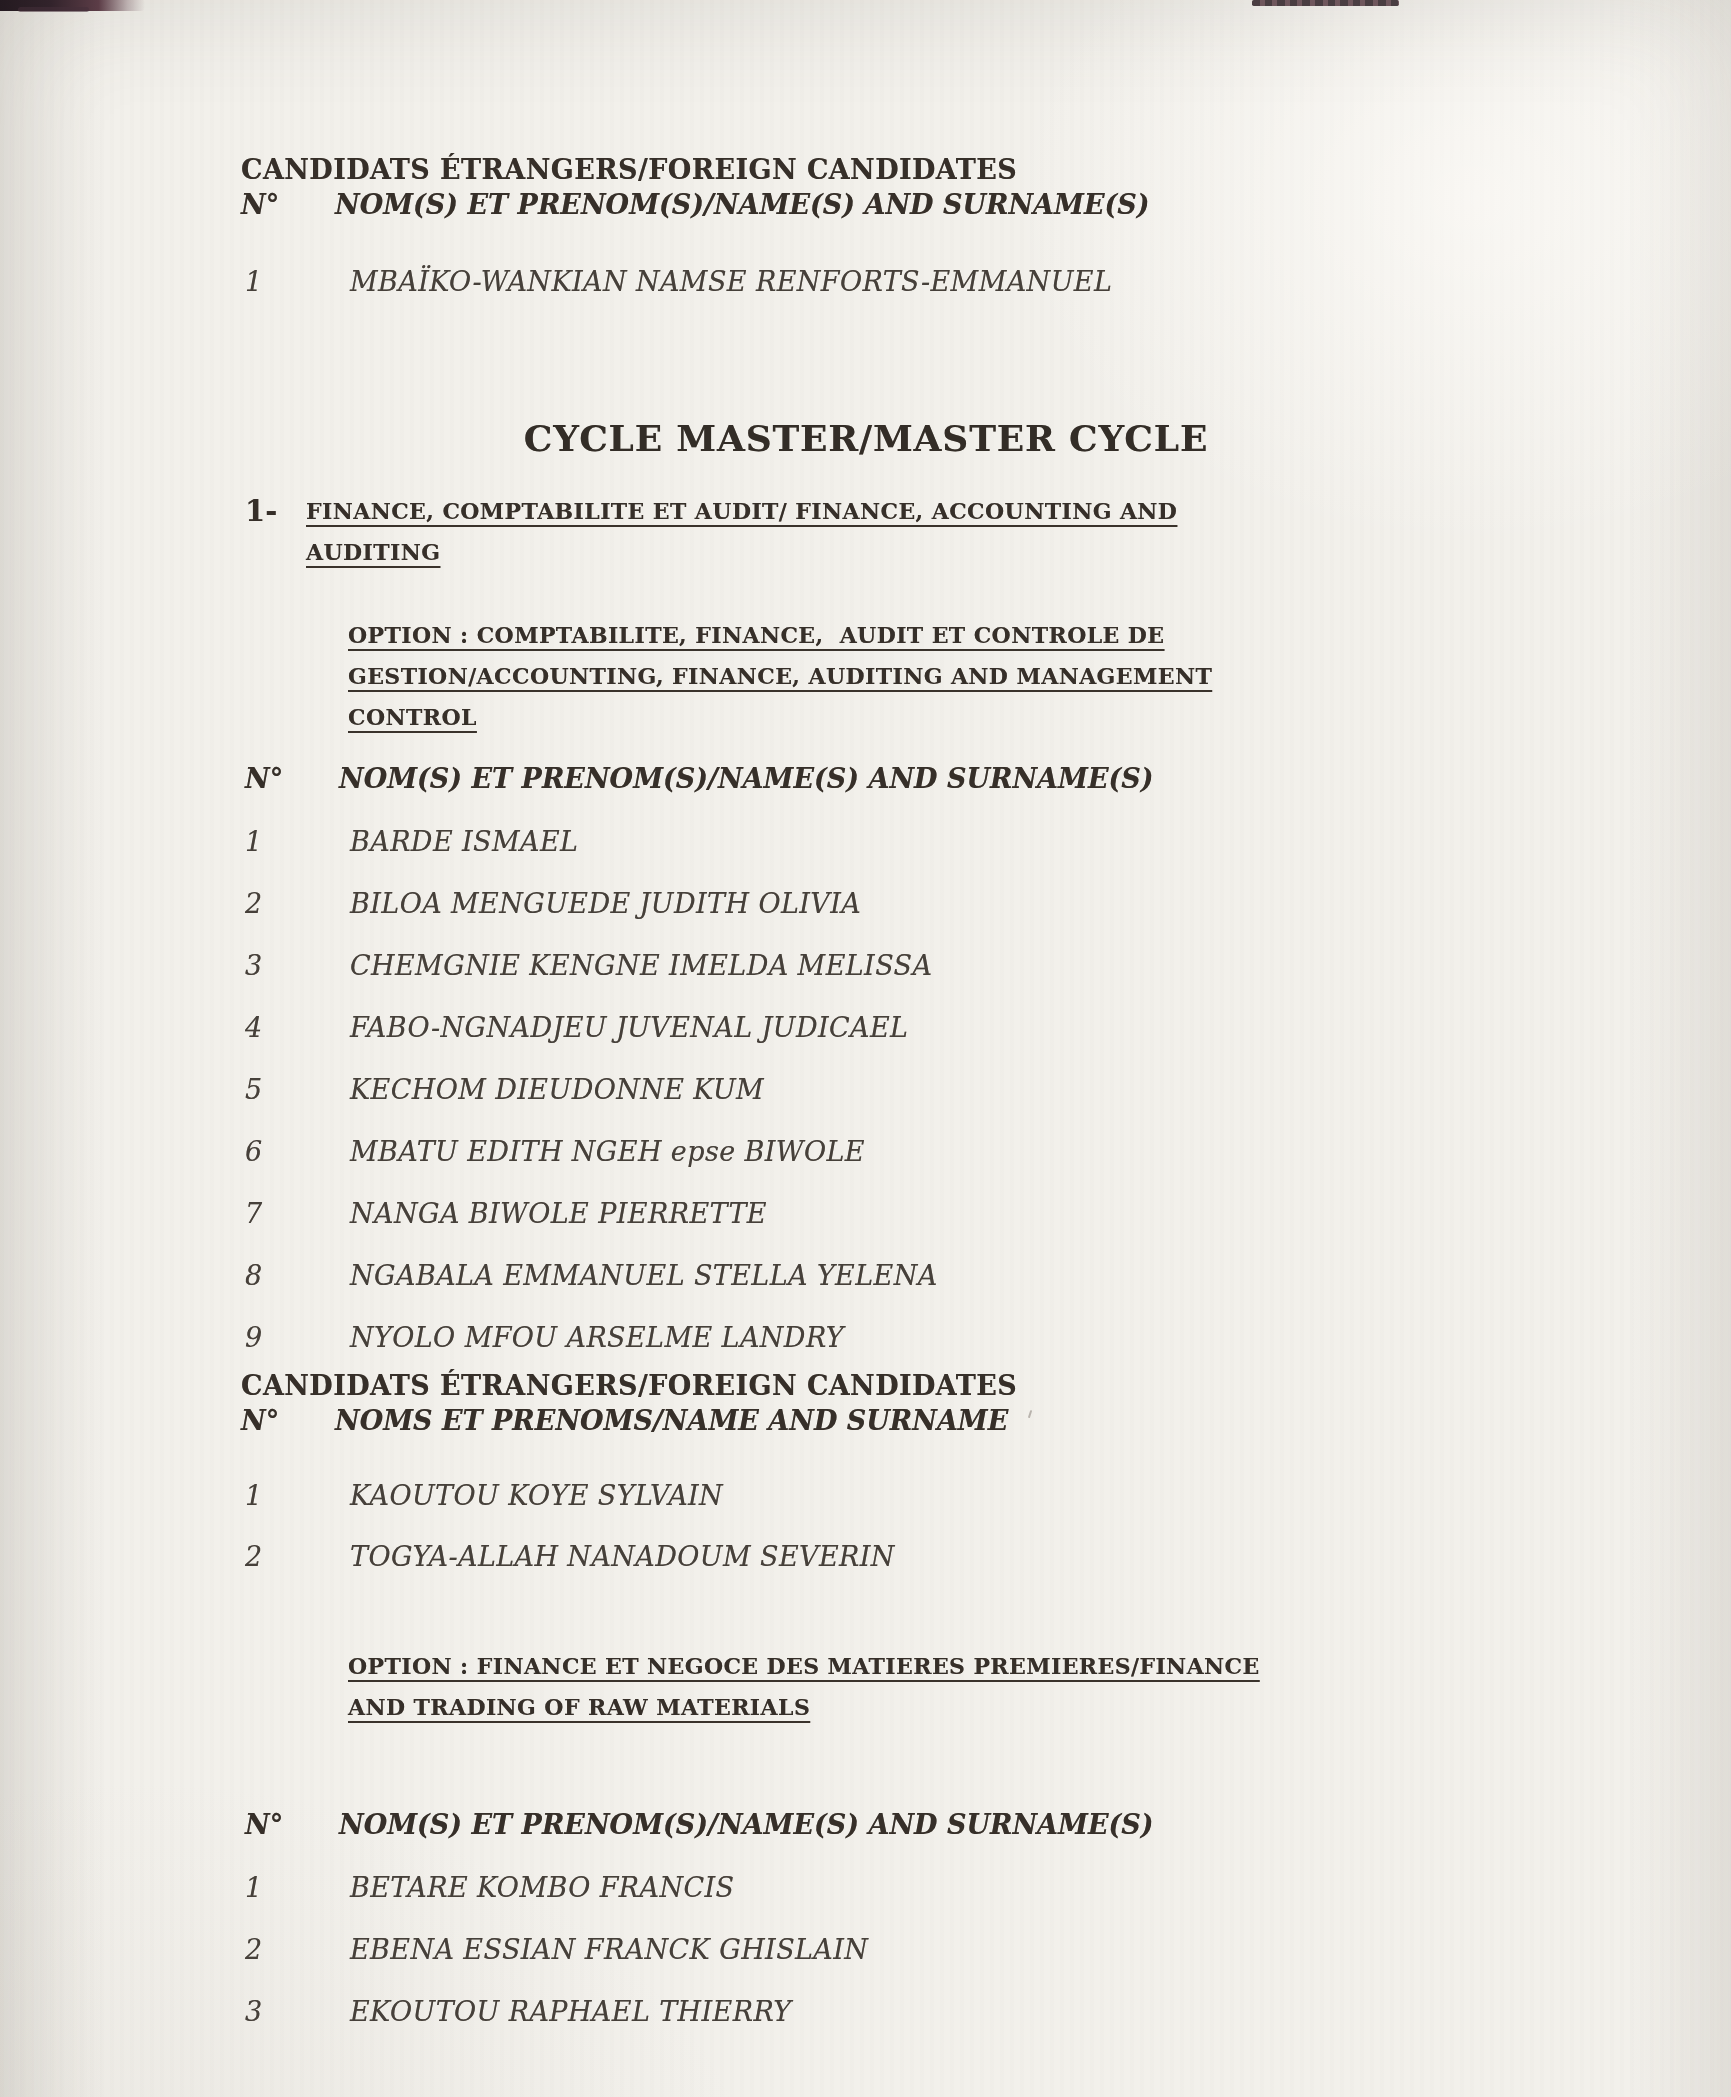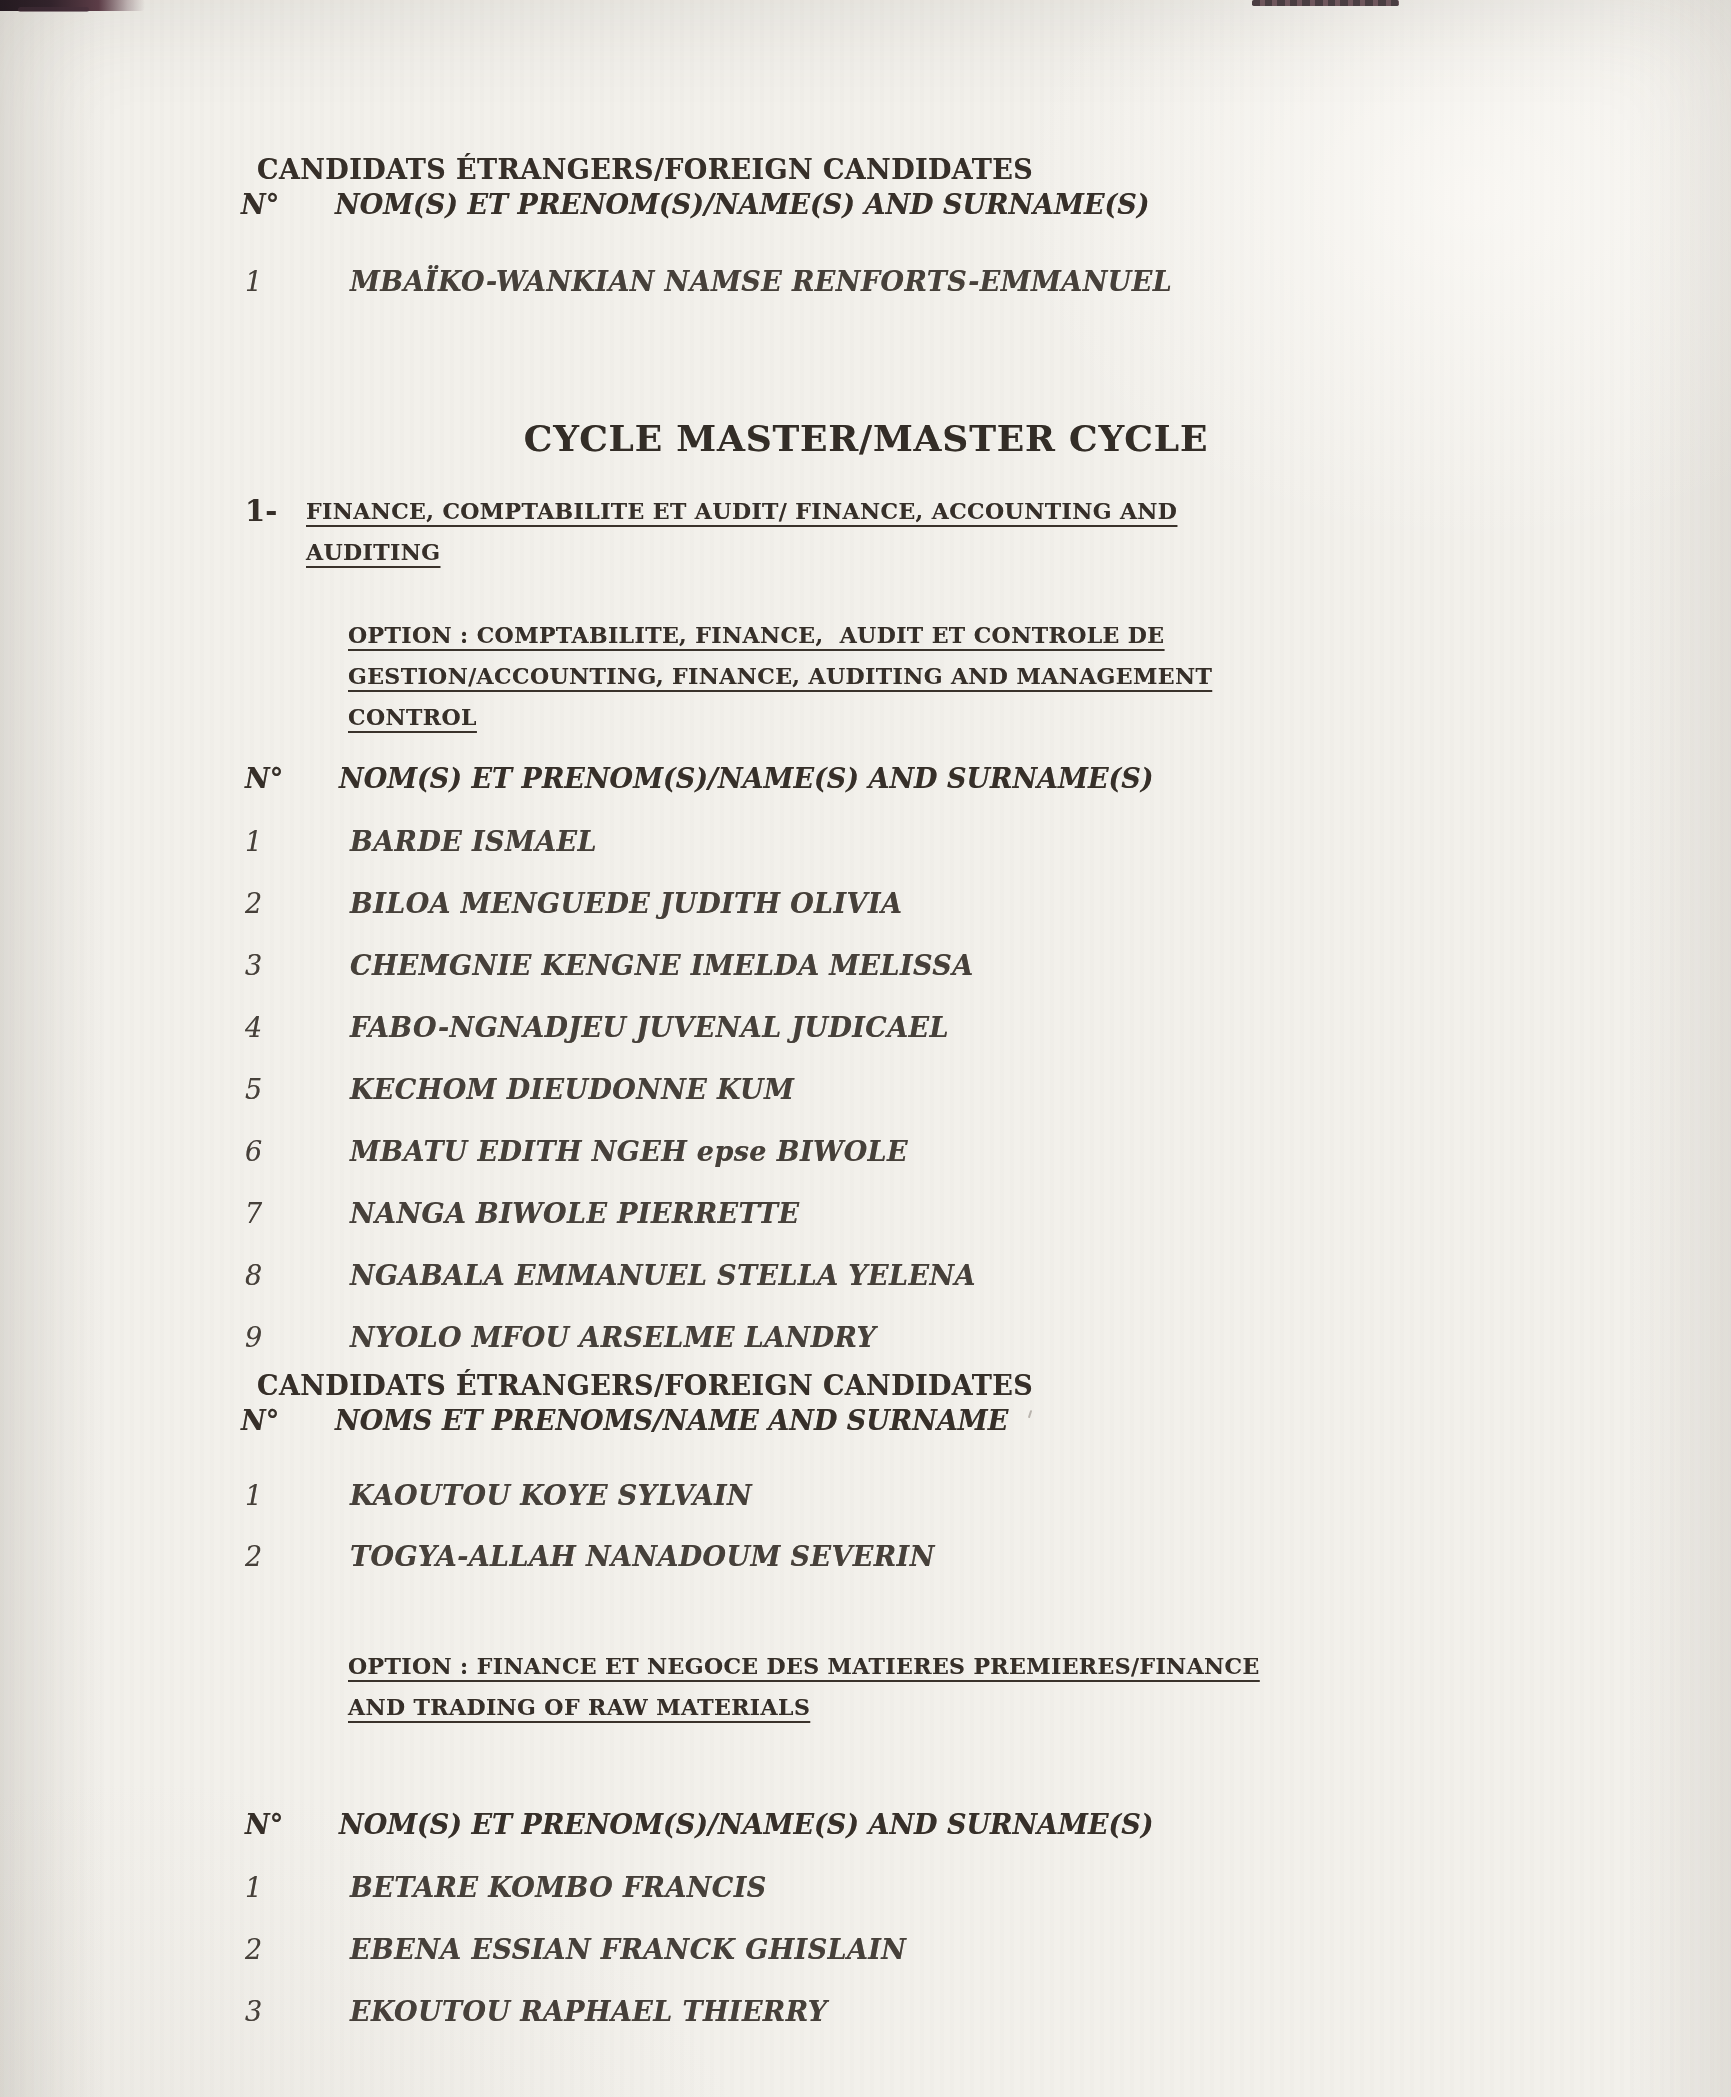--- a/index.html
+++ b/index.html
@@ -10,27 +10,27 @@
     background-color:#f2f0eb;
     background-image:
       radial-gradient(671px 503px at 85% 8%, rgba(255,253,250,.55), rgba(255,255,255,0) 70%),
       radial-gradient(923px 713px at 8% 92%, rgba(188,182,172,.14), rgba(0,0,0,0) 70%),
       linear-gradient(90deg, rgba(148,142,132,.10), rgba(0,0,0,0) 6%, rgba(0,0,0,0) 94%, rgba(160,150,140,.08)),
       repeating-linear-gradient(90deg, rgba(90,85,75,.015) 0 3.8px, rgba(0,0,0,0) 3.8px 10px);
     box-shadow: inset 0 0 109px rgba(92,86,76,.16);
   }
   .page *{text-shadow:0 0 0.5px rgba(70,60,50,.5);}
   .abs{position:absolute;}
-  .h-bold{font-weight:700;font-size:27px;letter-spacing:0.4px;color:#362f29;line-height:39px;margin-left:16px;}
+  .h-bold{font-weight:700;font-size:27px;letter-spacing:0.4px;color:#362f29;line-height:39px;}
   .cols{display:flex;font-weight:700;font-style:italic;font-size:27px;color:#362f29;line-height:31px;}
   .cols .cno{width:94px;flex:none;}
   .cols .clbl{white-space:pre;}
   .rows .row{display:flex;line-height:31px;font-size:27px;font-style:italic;color:#46403a;}
   .rows .row .no{width:105px;flex:none;}
-  .rows .row .nm{letter-spacing:0.4px;white-space:pre;font-weight:bold;}
+  .rows .row .nm{letter-spacing:0.4px;white-space:pre;}
   .cycle{position:absolute;left:0;width:100%;margin:0;text-align:center;
          font-size:36px;font-weight:700;letter-spacing:0.8px;color:#332d27;line-height:40px;}
   .program{display:flex;align-items:flex-start;}
   .program .pno{font-weight:700;font-size:29px;width:61px;flex:none;line-height:41px;color:#362f29;}
   .uline-set{font-weight:700;font-size:22px;line-height:41px;color:#362f29;}
   .uline-set .uline{
     white-space:pre-wrap;
     text-decoration-line:underline;
     text-decoration-thickness:2.1px;
     text-underline-offset:5.9px;

